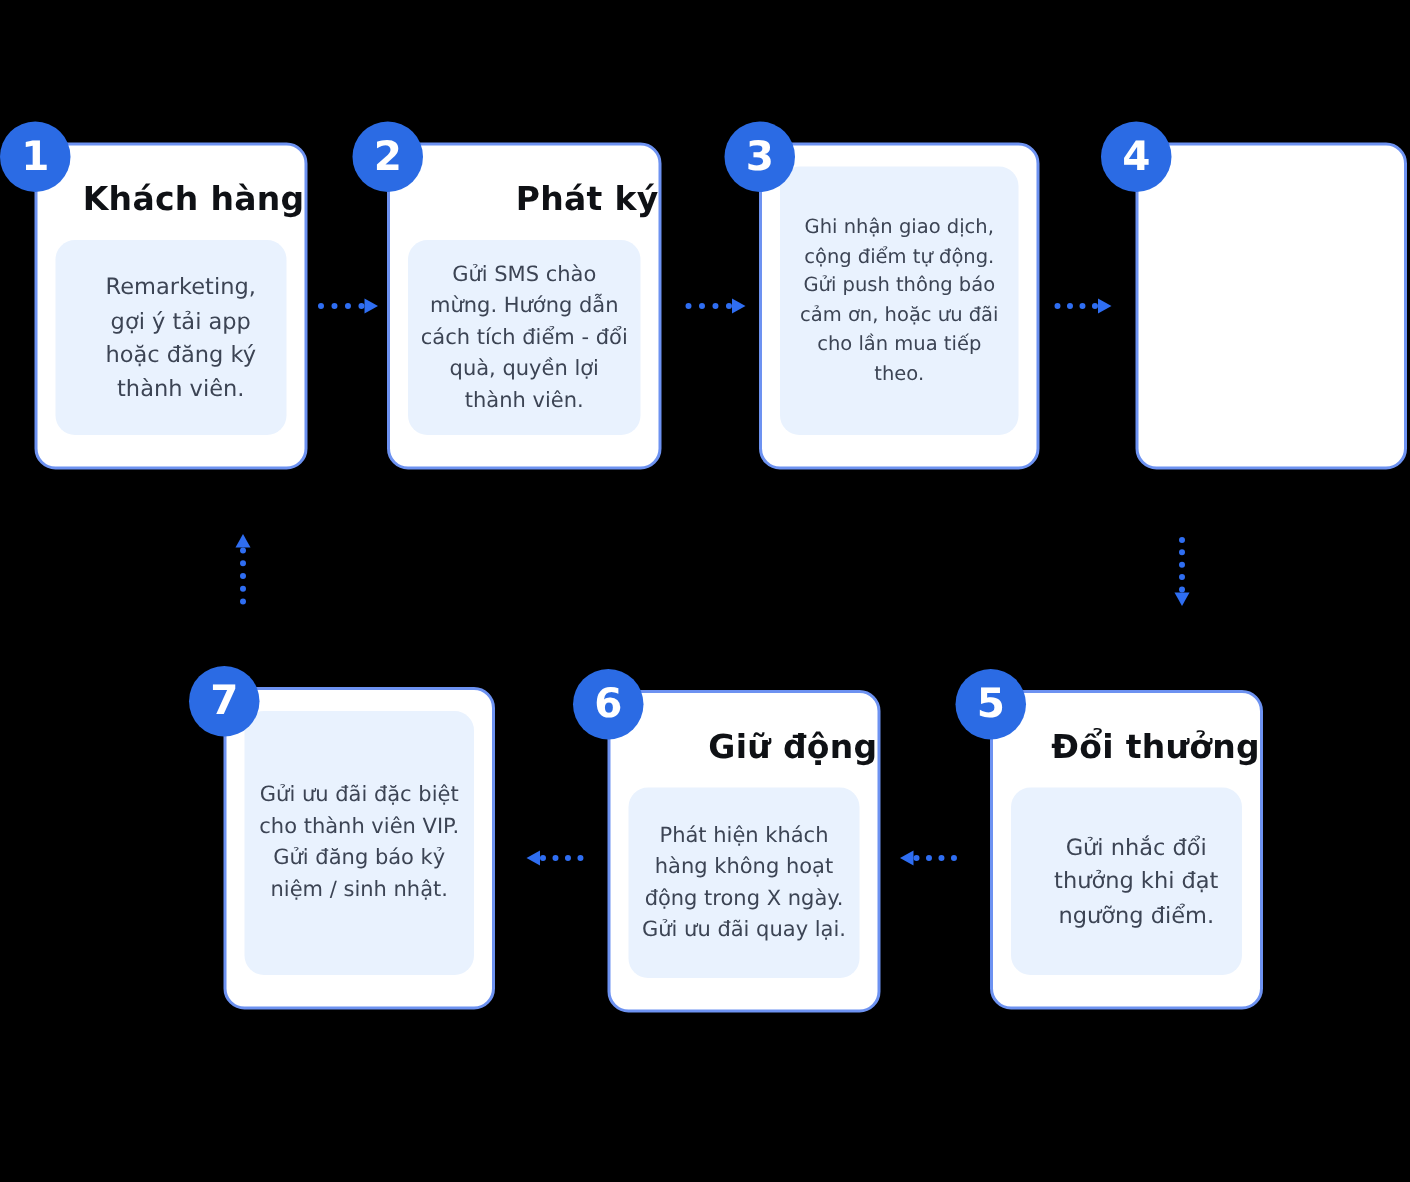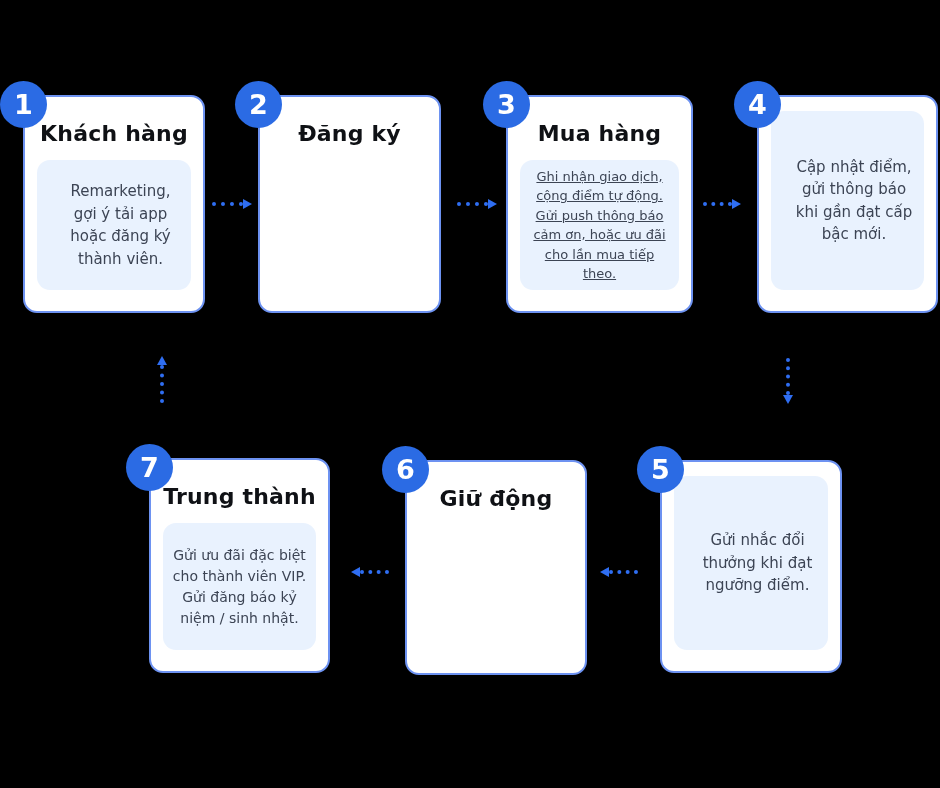--- a/index.html
+++ b/index.html
@@ -11,32 +11,32 @@
     position:absolute; background:#ffffff; border:2px solid #6d92f1;
     border-radius:14px; box-sizing:border-box; display:flex; flex-direction:column;
   }
   .badge {
     position:absolute; left:-25px; top:-16px; width:47px; height:47px;
     border-radius:50%; background:#2b6be4; color:#ffffff;
     display:flex; align-items:center; justify-content:center;
     font-size:27px; font-weight:bold;
   }
   .title {
-    text-align:center; font-weight:bold; color:#0f1115;
+    text-align:right; font-weight:bold; color:#0f1115;
     font-size:22px; margin-top:24px; letter-spacing:0.2px;
   }
   .note {
     background:#e9f2fe; border-radius:13px; margin:14px 12px 21px;
     flex:1; display:flex; align-items:center; justify-content:center;
     text-align:center; color:#3c4454; padding:6px 8px; line-height:1.5;
     box-sizing:border-box;
   }
   .fs15 .note { font-size:15px;padding-left:21px; }
   .fs14 .note { font-size:14px; }
-  .fs13 .note { font-size:13px;text-decoration:underline; }
+  .fs13 .note { font-size:13px; }
 
   
   .c1 { left:23px;  top:95px;  width:182px; height:218px; }
   .c2 { left:258px; top:95px;  width:183px; height:218px; }
   .c3 { left:506px; top:95px;  width:187px; height:218px; }
   .c4 { left:757px; top:95px;  width:181px; height:218px; }
   .c5 { left:660px; top:460px; width:182px; height:213px; }
   .c6 { left:405px; top:460px; width:182px; height:215px; }
   .c7 { left:149px; top:458px; width:181px; height:215px; }
 
@@ -71,63 +71,65 @@
     <div class="title">Khách hàng</div>
     <div class="note">
         <span>Remarketing, gợi ý tải app hoặc đăng ký thành viên.</span>
       </div>
   </div>
 
   <div class="card c2 fs14">
     <div class="badge">
         <span>2</span>
       </div>
-    <div class="title">Đăng ký</div>
+    <div class="title">Phát ký</div>
+    <div class="note">
+        <span>Gửi SMS chào mừng. Hướng dẫn cách tích điểm - đổi quà, quyền lợi thành viên.</span>
+      </div>
   </div>
 
   <div class="card c3 fs13">
     <div class="badge">
         <span>3</span>
       </div>
-    <div class="title">Mua hàng</div>
     <div class="note">
         <span>Ghi nhận giao dịch, cộng điểm tự động. Gửi push thông báo cảm ơn, hoặc ưu đãi cho lần mua tiếp theo.</span>
       </div>
   </div>
 
   <div class="card c4 fs15">
     <div class="badge">
         <span>4</span>
       </div>
-    <div class="note">
-        <span>Cập nhật điểm, gửi thông báo khi gần đạt cấp bậc mới.</span>
-      </div>
   </div>
 
   <div class="card c5 fs15">
     <div class="badge">
         <span>5</span>
       </div>
+    <div class="title">Đổi thưởng</div>
     <div class="note">
         <span>Gửi nhắc đổi thưởng khi đạt ngưỡng điểm.</span>
       </div>
   </div>
 
   <div class="card c6 fs14">
     <div class="badge">
         <span>6</span>
       </div>
     <div class="title">Giữ động</div>
+    <div class="note">
+        <span>Phát hiện khách hàng không hoạt động trong X ngày. Gửi ưu đãi quay lại.</span>
+      </div>
   </div>
 
   <div class="card c7 fs14">
     <div class="badge">
         <span>7</span>
       </div>
-    <div class="title">Trung thành</div>
     <div class="note">
         <span>Gửi ưu đãi đặc biệt cho thành viên VIP. Gửi đăng báo kỷ niệm / sinh nhật.</span>
       </div>
   </div>
 
   <div class="arrow a12">
     <span class="dash-h"></span>
     <span class="head head-right"></span>
   </div>
   <div class="arrow a23">

